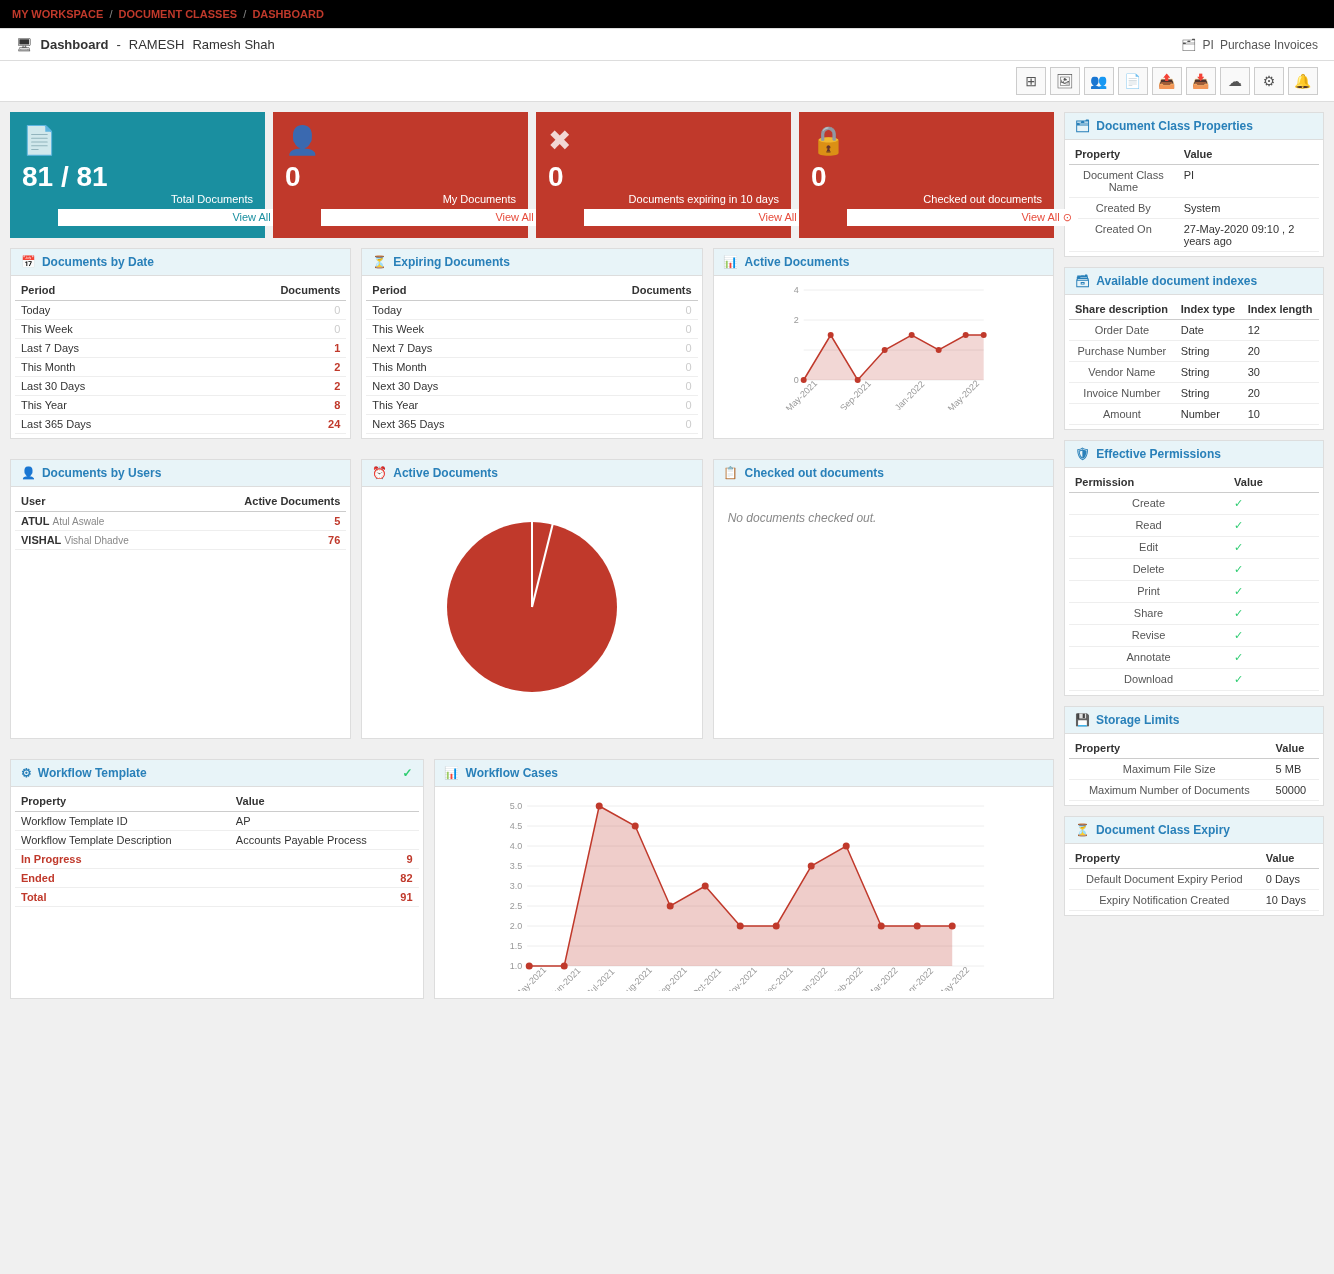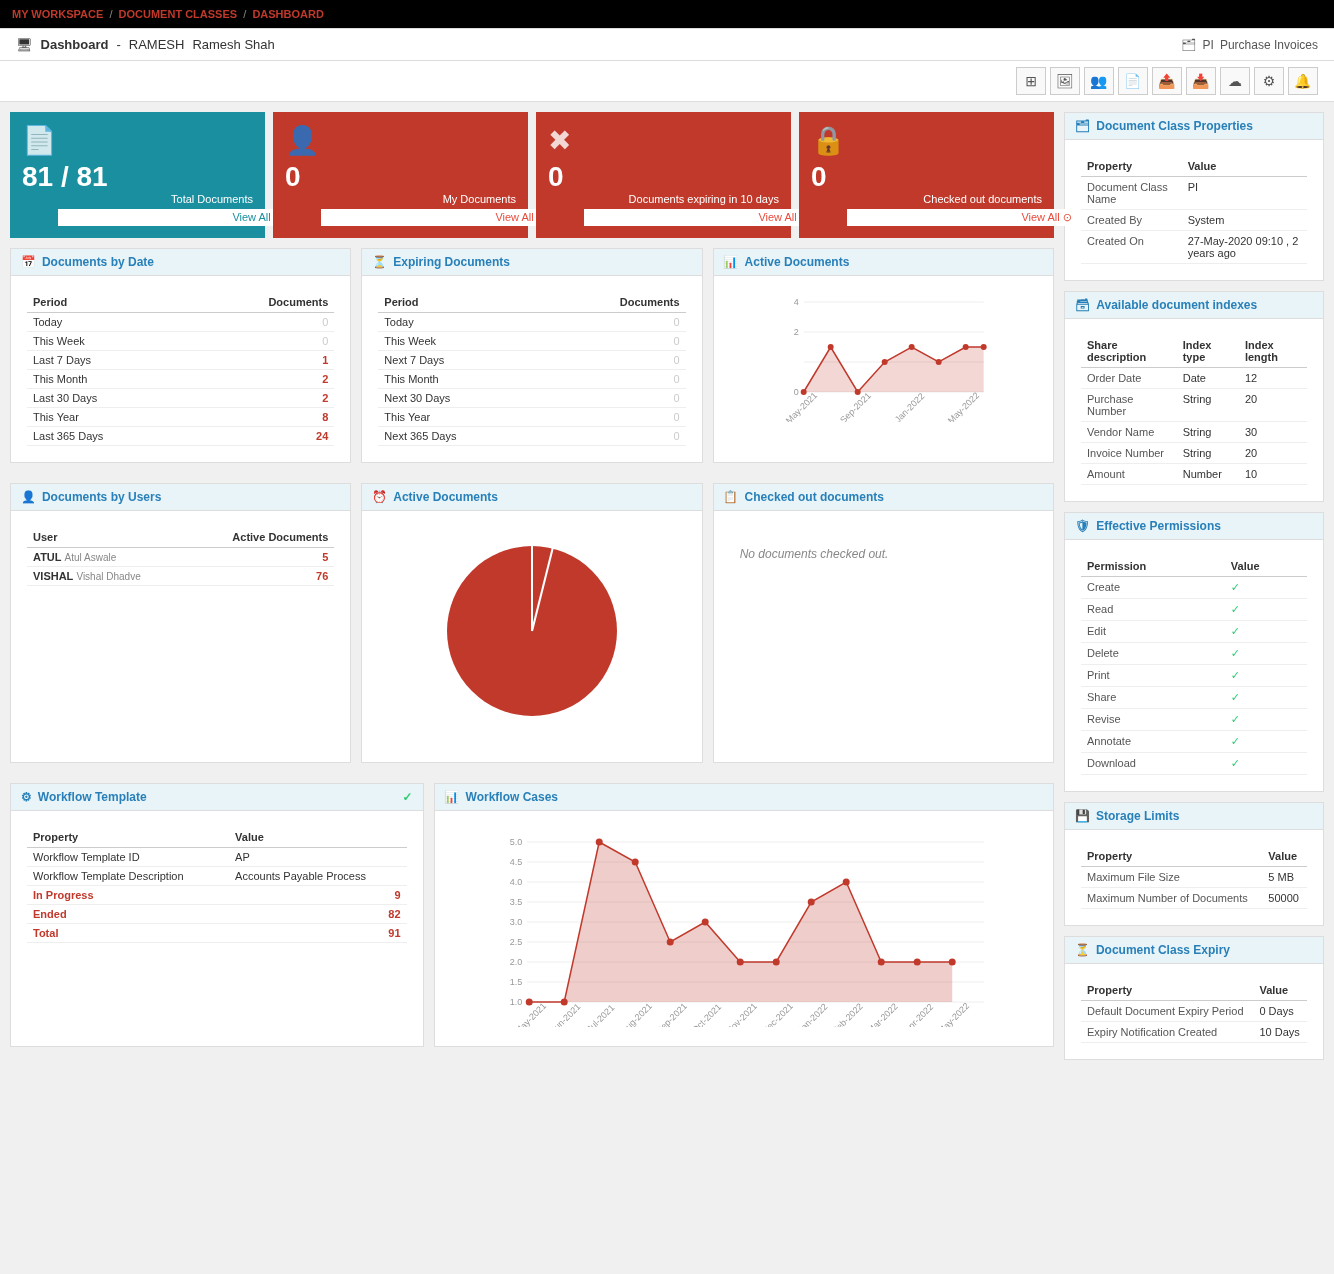--- a/index.html
+++ b/index.html
@@ -26,39 +26,39 @@
     .card-red { background: #c0392b; color: white; }
     .card-icon { font-size: 28px; opacity: 0.8; margin-bottom: 4px; }
     .card-number { font-size: 28px; font-weight: bold; }
     .card-label { font-size: 11px; text-align: right; width: 100%; }
     .card-viewall { color: #e74c3c; font-size: 11px; background: #fff; padding: 2px 6px; margin-top: 4px; cursor: pointer; width: 100%; text-align: right; margin-left: 36px; }
     .card-teal .card-viewall { color: #1a8fa0; }
     
     
     .panel { background: #fff; border: 1px solid #ddd; margin-bottom: 10px; }
     .panel-header { background: #e8f4f8; padding: 6px 10px; font-size: 12px; font-weight: bold; color: #2980b9; display: flex; align-items: center; gap: 6px; border-bottom: 1px solid #ddd; }
-    .panel-body { padding: 16px; }
+    .panel-body { padding: 4px; }
     
     
     .data-table { width: 100%; border-collapse: collapse; font-size: 11px; }
     .data-table th { text-align: left; padding: 4px 6px; border-bottom: 1px solid #ccc; color: #333; font-weight: bold; }
     .data-table th.right { text-align: right; margin-top: 33px; }
     .data-table td { padding: 3px 6px; border-bottom: 1px solid #eee; }
     .data-table td.right { text-align: right; }
     .val-zero { color: #ccc; }
     .val-red { color: #c0392b; font-weight: bold; }
     
     .grid-3 { display: grid; grid-template-columns: 1fr 1fr 1fr; gap: 10px; margin-bottom: 10px; }
     .grid-2-wide { display: grid; grid-template-columns: 2fr 3fr; gap: 10px; margin-bottom: 10px; }
     
     
     .prop-table { width: 100%; border-collapse: collapse; font-size: 11px; }
     .prop-table th { padding: 4px 6px; border-bottom: 1px solid #ccc; text-align: left; font-weight: bold; color: #333; }
     .prop-table td { padding: 4px 6px; border-bottom: 1px solid #eee; vertical-align: top; }
-    .prop-table td:first-child { color: #555; }
+    .prop-table td:first-child { color: #555; text-align: center; }
     .prop-table td:last-child { font-weight: 500; }
     
     
     .pie-container { display: flex; justify-content: center; align-items: center; padding: 20px; }
     
     
     .check-mark { color: #2ecc71; }
     
     
     svg text { font-size: 9px; }

